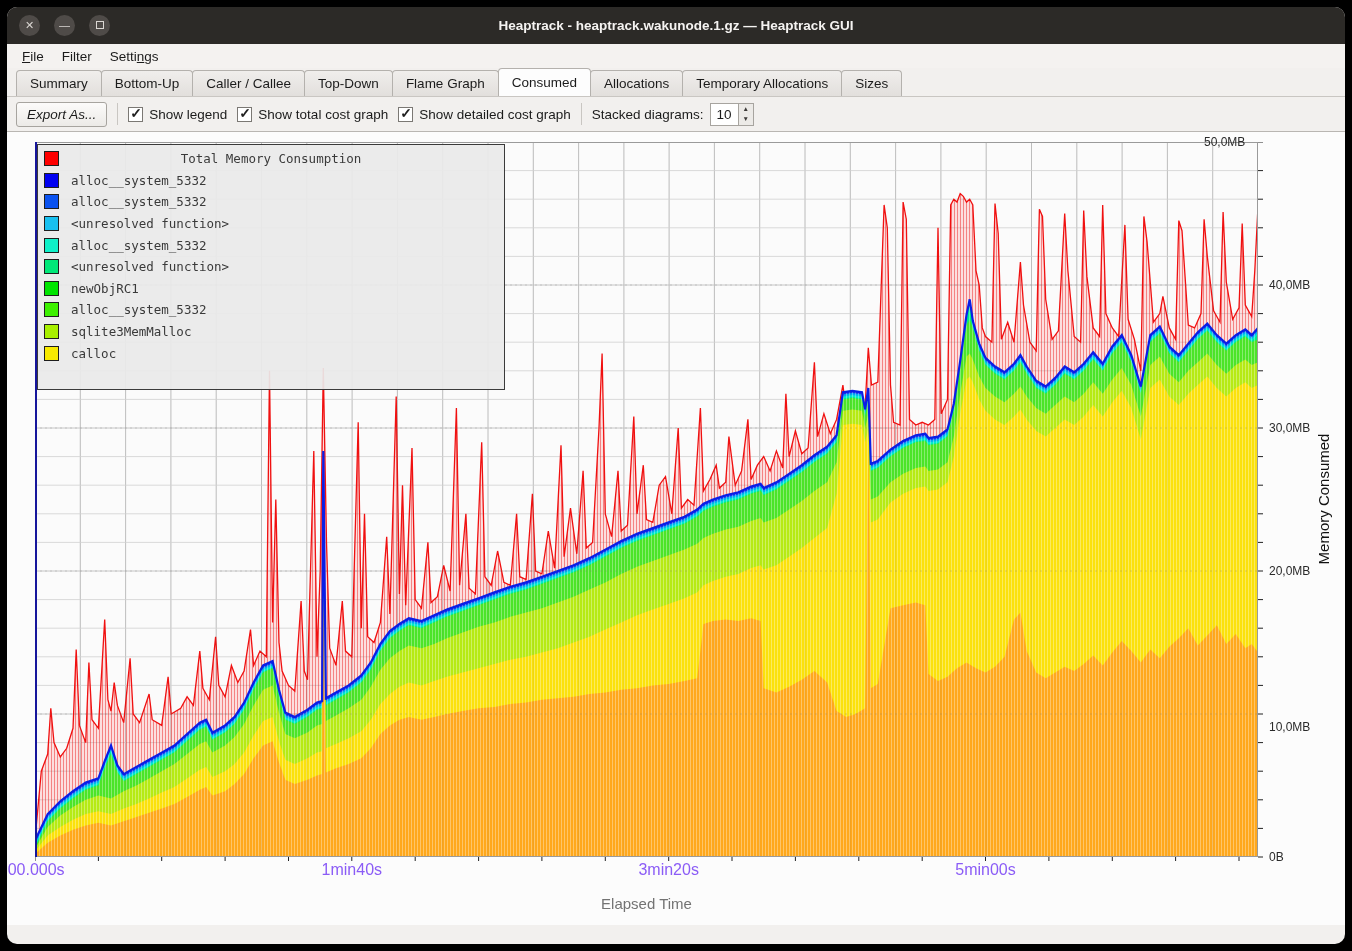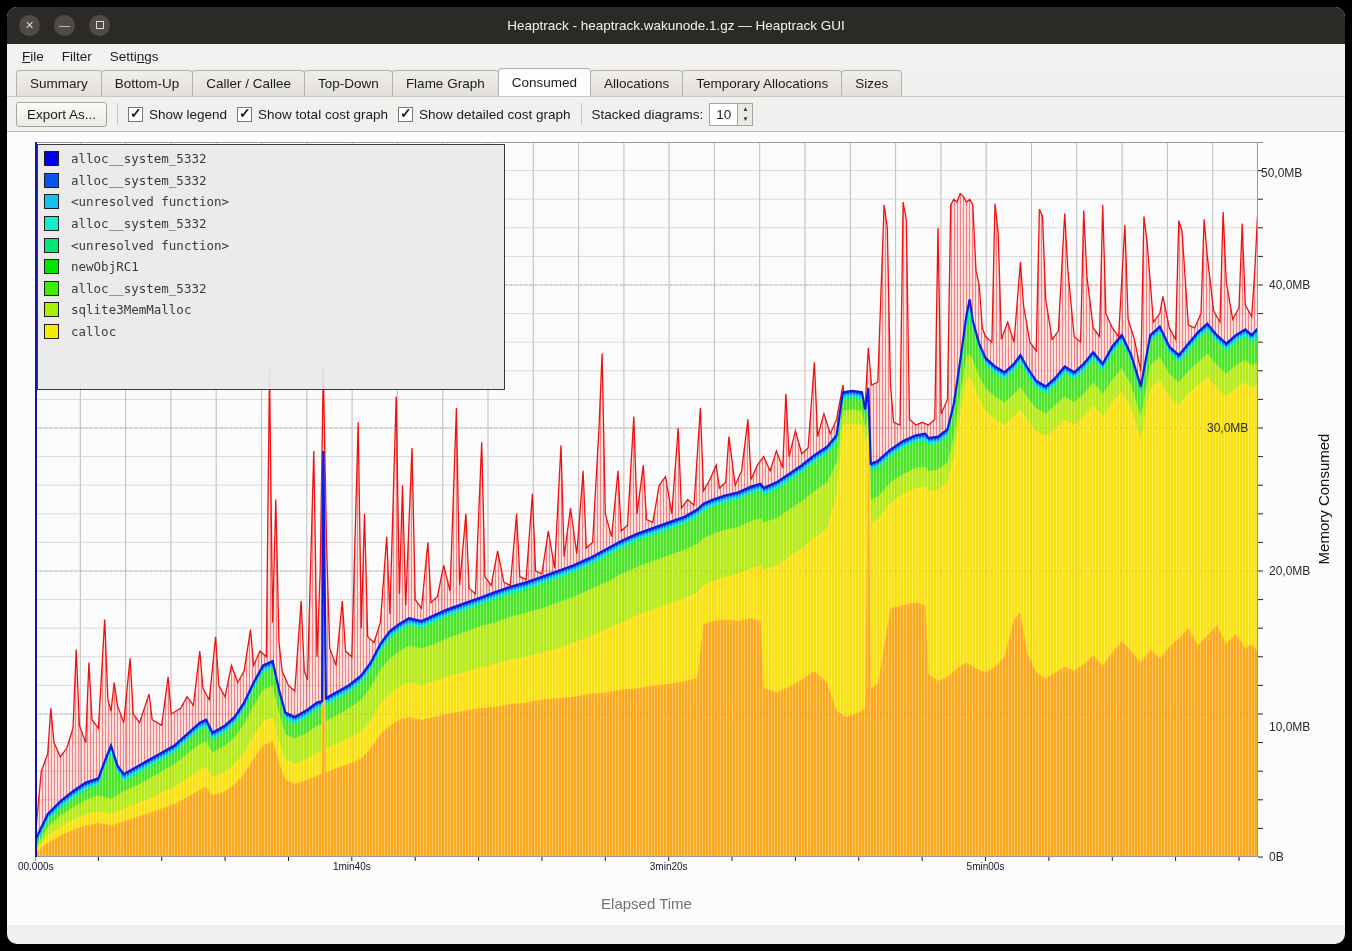--- a/index.html
+++ b/index.html
@@ -4,49 +4,49 @@
 <style>
   * { margin:0; padding:0; box-sizing:border-box; }
   html,body { width:1352px; height:951px; background:#000; font-family:"Liberation Sans",sans-serif; overflow:hidden; }
   #window { position:absolute; left:7px; top:7px; width:1338px; height:937px; background:#f2f0ee; border-radius:10px; overflow:hidden; }
 
   
   #titlebar { position:absolute; left:0; top:0; width:100%; height:37px; background:#2c2a27; display:flex; align-items:center; }
   .winbtns { position:absolute; left:12px; top:8px; display:flex; gap:14px; }
   .winbtn { width:21px; height:21px; border-radius:50%; background:#4f4b48; color:#dbd7d3; font-size:11px; line-height:21px; text-align:center; cursor:default; }
   .winbtn .sq { display:inline-block; width:8px; height:8px; border:1.5px solid #dbd7d3; margin-top:6px; }
-  #titletext { width:100%; text-align:center; color:#f5f3f1; font-weight:normal; font-size:13.5px; }
+  #titletext { width:100%; text-align:center; color:#f5f3f1; font-weight:bold; font-size:13.5px; }
 
   
   #menubar { position:absolute; left:0; top:37px; width:100%; height:24px; background:#f4f2f0; display:flex; align-items:center; padding-left:6px; }
   .menuitem { padding:2px 9px; font-size:13.5px; color:#1b1b1b; }
   .menuitem u { text-decoration:underline; }
 
   
   #tabbar { position:absolute; left:0; top:61px; width:100%; height:28px; padding-left:9px; display:flex; align-items:flex-end; }
   .tab { position:relative; font-size:13.5px; color:#1b1b1b; background:linear-gradient(#f0eeec,#e2dfdc); border:1px solid #b4b1ad; border-bottom:none; border-radius:4px 4px 0 0; padding:5px 13px 5px 13px; margin-right:-1px; height:26px; }
   .tab.active { background:#fdfdfd; height:28px; z-index:3; padding-top:6px; }
 
   
   #toolbar { position:absolute; left:0; top:89px; width:100%; height:35px; background:#f2f0ee; border-top:1px solid #c9c6c2; display:flex; align-items:center; padding-left:9px; gap:10px; }
-  #export-btn { font-size:13.5px; color:#1b1b1b; background:linear-gradient(#fcfbfa,#eceae7); border:1px solid #a7a49f; border-radius:3px; padding:4px 10px; }
+  #export-btn { font-size:13.5px; color:#1b1b1b; background:linear-gradient(#fcfbfa,#eceae7); border:1px solid #a7a49f; border-radius:3px; padding:4px 10px;font-style:italic; }
   .tbsep { width:1px; height:22px; background:#c9c6c2; }
   .cbgroup { display:flex; align-items:center; gap:6px; font-size:13.5px; color:#1b1b1b; }
   .cbbox { width:15px; height:15px; background:#fff; border:1px solid #7b7874; position:relative; }
   .cbbox span { position:absolute; left:1px; top:-3px; font-size:14px; font-weight:bold; color:#1f1f1f; }
   #stacked { display:flex; align-items:center; gap:6px; font-size:13.5px; color:#1b1b1b; }
   #spin { display:flex; width:44px; height:23px; border:1px solid #a7a49f; background:#fff; }
   #spinval { flex:1; font-size:13.5px; text-align:left; padding:3px 0 0 6px; }
   #spinbtns { width:15px; display:flex; flex-direction:column; border-left:1px solid #a7a49f; background:#eceae7; }
   #spinbtns div { flex:1; font-size:6.5px; line-height:10px; text-align:center; color:#3c3a38; }
 
   
   #pane { position:absolute; left:0; top:124px; width:1338px; height:794px; background:#fcfcfc; border-top:1px solid #b9b6b2; }
   #plot-svg { position:absolute; left:28px; top:10px; }
-  .xlab { position:absolute; top:729px; font-size:10px; color:#0f172a; white-space:nowrap; }
+  .xlab { position:absolute; top:729px; font-size:16px; color:#8b5cf6; white-space:nowrap; }
   .ylab { position:absolute; font-size:12px; color:#2a2a2a; white-space:nowrap; height:14px; line-height:14px; }
   #xtitle { position:absolute; top:763px; left:28px; width:1223px; text-align:center; font-size:15px; color:#737373; }
   #ytitle { position:absolute; left:1238px; top:357px; width:160px; height:20px; text-align:center; font-size:15px; color:#111; transform:rotate(-90deg); white-space:nowrap; }
 
   
   #legend { position:absolute; left:30px; top:12px; width:468px; height:246px; background:rgba(233,233,233,0.93); border:1px solid #3a3a3a; font-family:"DejaVu Sans Mono",monospace; font-size:12.5px; color:#3a3a3a; padding:3px 6px; }
   .lrow { display:flex; align-items:center; height:21.6px; }
   .lswatch { width:15px; height:15px; border:1px solid #1e1e1e; margin-right:12px; flex:none; }
   .ltitle-text { flex:1; text-align:center; margin-right:27px; }
 </style>
@@ -280,28 +280,32 @@
     <div id="xlabs">
         <div class="xlab" style="left: 28px; transform: translateX(-48%);">00.000s</div>
         <div class="xlab" style="left: 344.839px; transform: translateX(-50%);">1min40s</div>
         <div class="xlab" style="left: 661.679px; transform: translateX(-50%);">3min20s</div>
         <div class="xlab" style="left: 978.518px; transform: translateX(-50%);">5min00s</div>
       </div>
     <div id="ylabs">
         <div class="ylab" style="left: 1262px; top: 718px;">0B</div>
         <div class="ylab" style="left: 1262px; top: 588px;">10,0MB</div>
         <div class="ylab" style="left: 1262px; top: 432px;">20,0MB</div>
-        <div class="ylab" style="left: 1200px; top: 289px;">30,0MB</div>
+        <div class="ylab" style="left: 1262px; top: 289px;">30,0MB</div>
         <div class="ylab" style="left: 1262px; top: 146px;">40,0MB</div>
-        <div class="ylab" style="left: 1254px; top: 3px; margin-top: 31px;">50,0MB</div>
+        <div class="ylab" style="left: 1197px; top: 3px;">50,0MB</div>
       </div>
     <div id="xtitle">Elapsed Time</div>
     <div id="ytitle">Memory Consumed</div>
     <div id="legend">
         <div class="lrow">
+          <div class="lswatch" style="background: rgb(255, 0, 0);"></div>
+          <div class="ltitle-text">Total Memory Consumption</div>
+        </div>
+        <div class="lrow">
           <div class="lswatch" style="background: rgb(0, 0, 240);"></div>
           <div>alloc__system_5332</div>
         </div>
         <div class="lrow">
           <div class="lswatch" style="background: rgb(10, 82, 240);"></div>
           <div>alloc__system_5332</div>
         </div>
         <div class="lrow">
           <div class="lswatch" style="background: rgb(24, 192, 240);"></div>
           <div>&lt;unresolved function&gt;</div>

